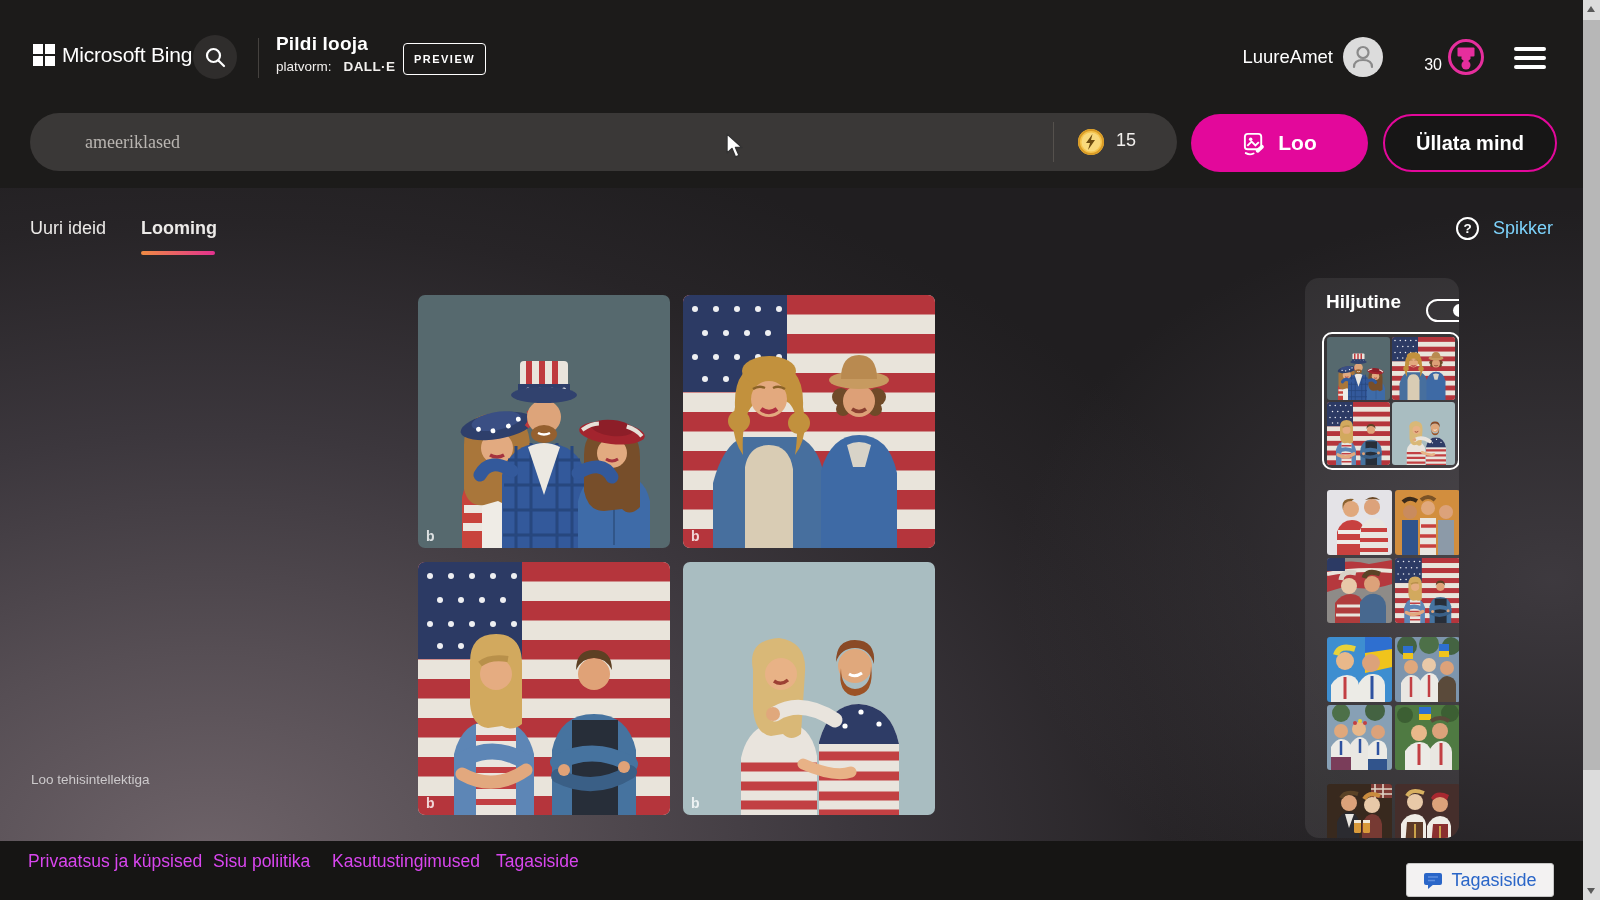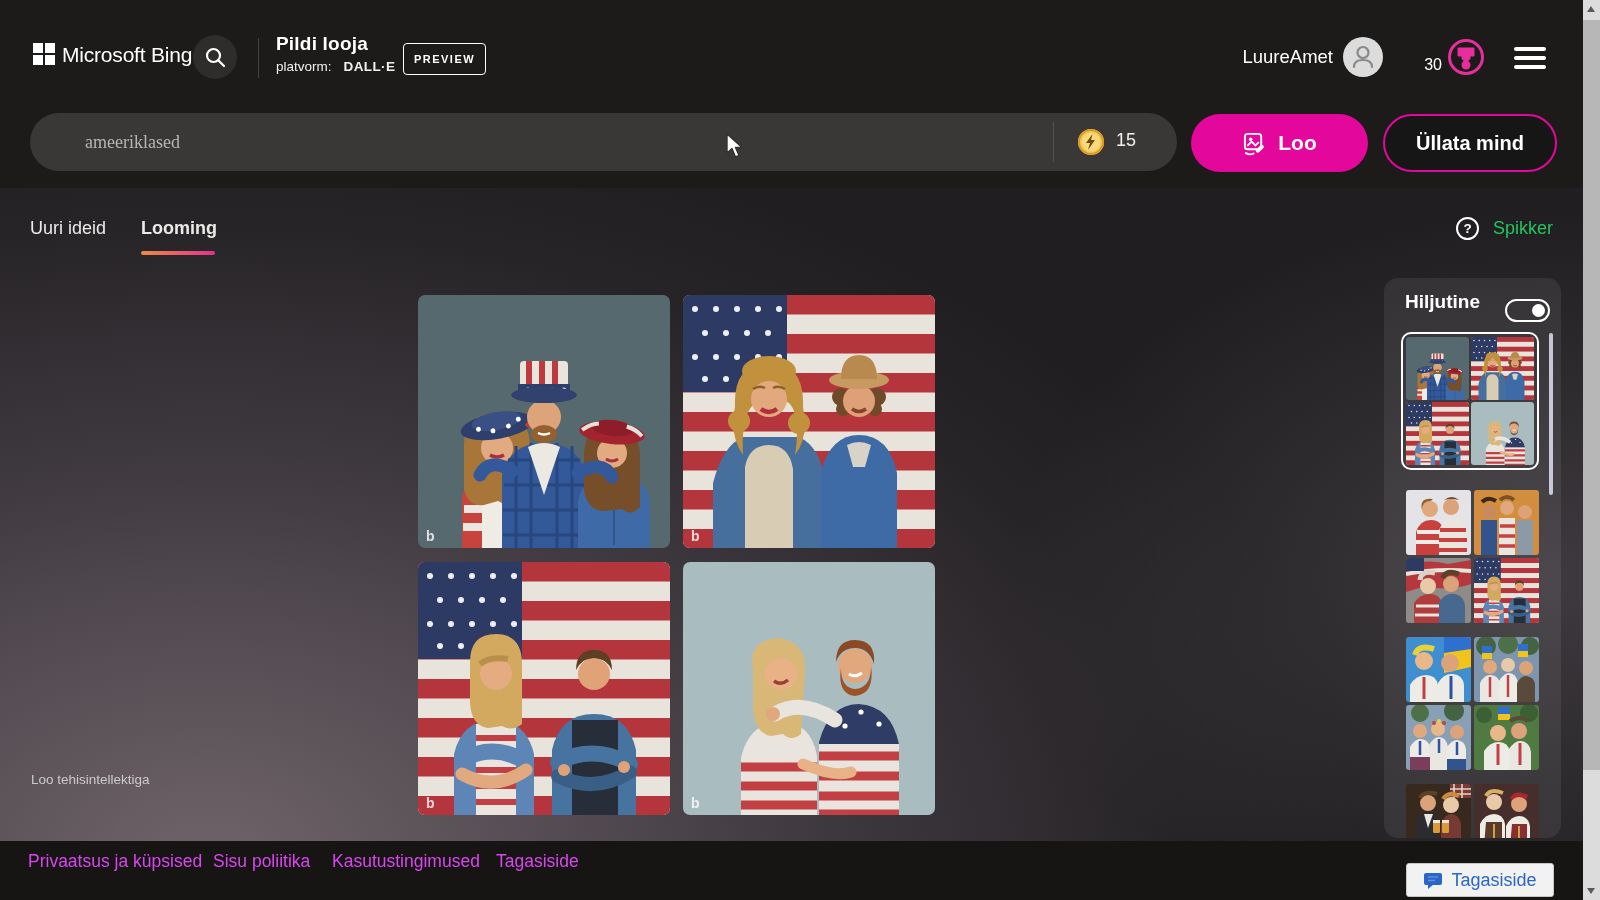--- a/index.html
+++ b/index.html
@@ -7,21 +7,21 @@
 .viewport{position:relative;width:1600px;height:900px;background:#1c1b1a;overflow:hidden;
   font-family:"Liberation Sans",sans-serif;color:#fff}
 
 
 .content-bg{position:absolute;left:0;top:188px;width:1600px;height:653px;
   background:
    radial-gradient(900px 620px at 97% 60%, rgba(86,80,88,.55) 0%, rgba(86,80,88,0) 60%),
    radial-gradient(1150px 760px at 13% 103%, #6e6369 0%, #564e54 28%, #3c373d 56%, #272427 84%, #201e20 100%);}
 
 
-.ms-logo{position:absolute;left:33px;top:43px;display:flex;align-items:flex-start;gap:7px;cursor:pointer}
+.ms-logo{position:absolute;left:33px;top:43px;display:flex;align-items:center;gap:7px;cursor:pointer}
 .ms-squares{display:grid;grid-template-columns:10px 10px;grid-template-rows:10px 10px;gap:2px}
 .ms-squares i{background:#fff;display:block}
 .ms-logo-text{font-size:21px;font-weight:500;letter-spacing:-.2px;color:#fff;white-space:nowrap}
 .search-btn{position:absolute;left:193px;top:35px;width:44px;height:44px;border-radius:50%;
   background:#2f2d2c;display:flex;align-items:center;justify-content:center;cursor:pointer}
 .hdr-divider{position:absolute;left:258px;top:38px;width:1px;height:40px;background:#45423f}
 .app-title{position:absolute;left:276px;top:33px;font-size:19px;font-weight:700;letter-spacing:.2px}
 .app-sub{position:absolute;left:276px;top:59px;font-size:13.5px;color:#f2f0ee}
 .app-sub b{margin-left:12px;letter-spacing:.4px}
 .preview-chip{position:absolute;left:403px;top:43px;width:83px;height:32px;border:1px solid #fff;
@@ -49,33 +49,33 @@
 
 
 .tab{position:absolute;top:218px;font-size:18px;color:#eceae8;cursor:pointer}
 .tab-explore{left:30px}
 .tab-creations{left:141px;font-weight:700}
 .tab-underline{position:absolute;left:141px;top:251px;width:74px;height:4px;border-radius:2px;
   background:linear-gradient(90deg,#ef8b43,#e3318f)}
 .help{position:absolute;left:1456px;top:217px;display:flex;align-items:center;gap:14px;cursor:pointer}
 .help-circle{width:23px;height:23px;border:2px solid #fff;border-radius:50%;font-size:13.5px;font-weight:700;
   display:flex;align-items:center;justify-content:center}
-.help-label{font-size:18px;color:#22c55e}
+.help-label{font-size:18px;color:#7dd3fc}
 
 
 .grid{position:absolute;left:418px;top:295px;display:grid;grid-template-columns:252px 252px;
   grid-auto-rows:253px;column-gap:13px;row-gap:14px}
 .tile{position:relative;border-radius:7px;overflow:hidden;cursor:pointer}
 .tile svg{display:block;width:100%;height:100%}
 .wm{position:absolute;left:8px;bottom:4px;font-size:14px;font-weight:700;color:rgba(255,255,255,.8)}
 
 .ai-note{position:absolute;left:31px;top:772px;font-size:13.5px;color:#ccc9cb}
 
 
-.panel{position:absolute;left:1384px;top:278px;width:177px;height:560px;border-radius:14px;
+.panel{position:absolute;left:1305px;top:278px;width:154px;height:560px;border-radius:14px;
   background:rgba(255,255,255,.075);overflow:hidden}
 .panel-title{position:absolute;left:21px;top:13px;font-size:19px;font-weight:700}
 .toggle{position:absolute;left:121px;top:21px;width:45px;height:23px;border:2px solid #fff;
   border-radius:13px;cursor:pointer}
 .toggle .knob{position:absolute;right:3px;top:3px;width:13px;height:13px;border-radius:50%;background:#fff}
 .rp-g1{position:absolute;left:17px;top:54px;width:138px;height:138px;border:2px solid #fff;
   border-radius:10px;padding:3px;cursor:pointer}
 .rp-grid{display:grid;grid-template-columns:1fr 1fr;gap:2px;width:100%;height:100%}
 .rp-grid svg{display:block;width:100%;height:100%;border-radius:3px}
 .rp-g{position:absolute;left:22px;width:133px;height:133px;cursor:pointer}

